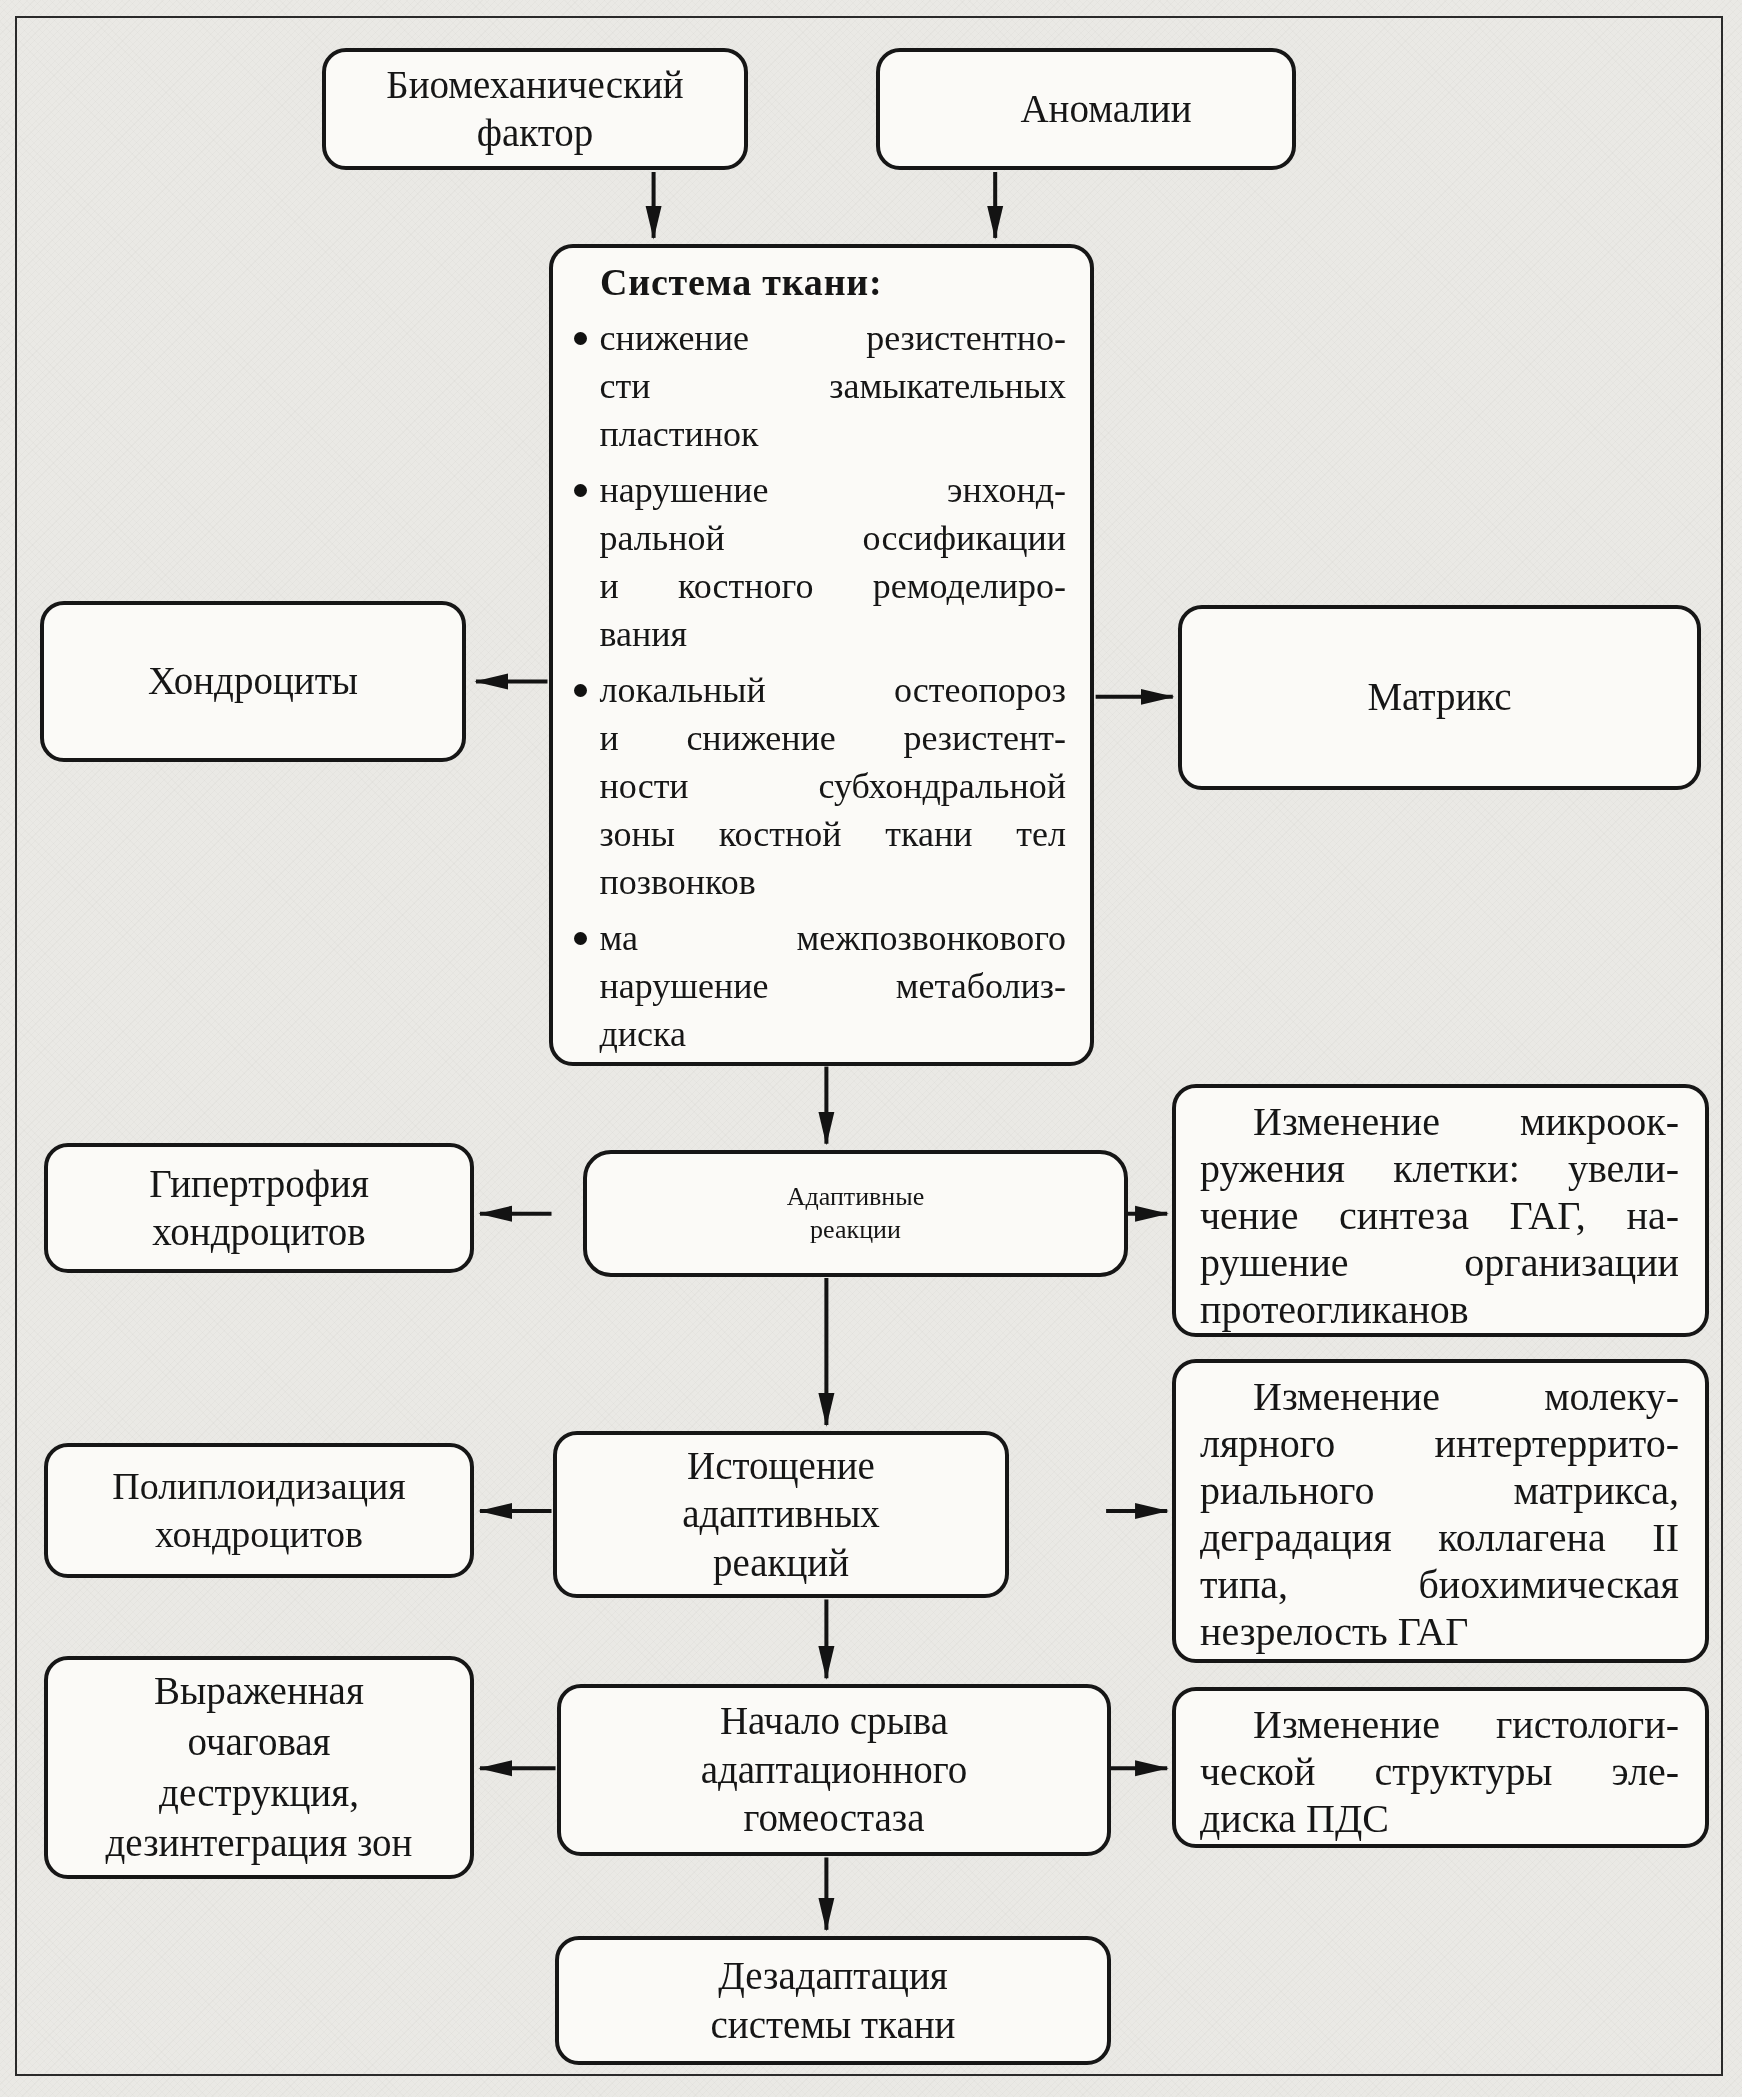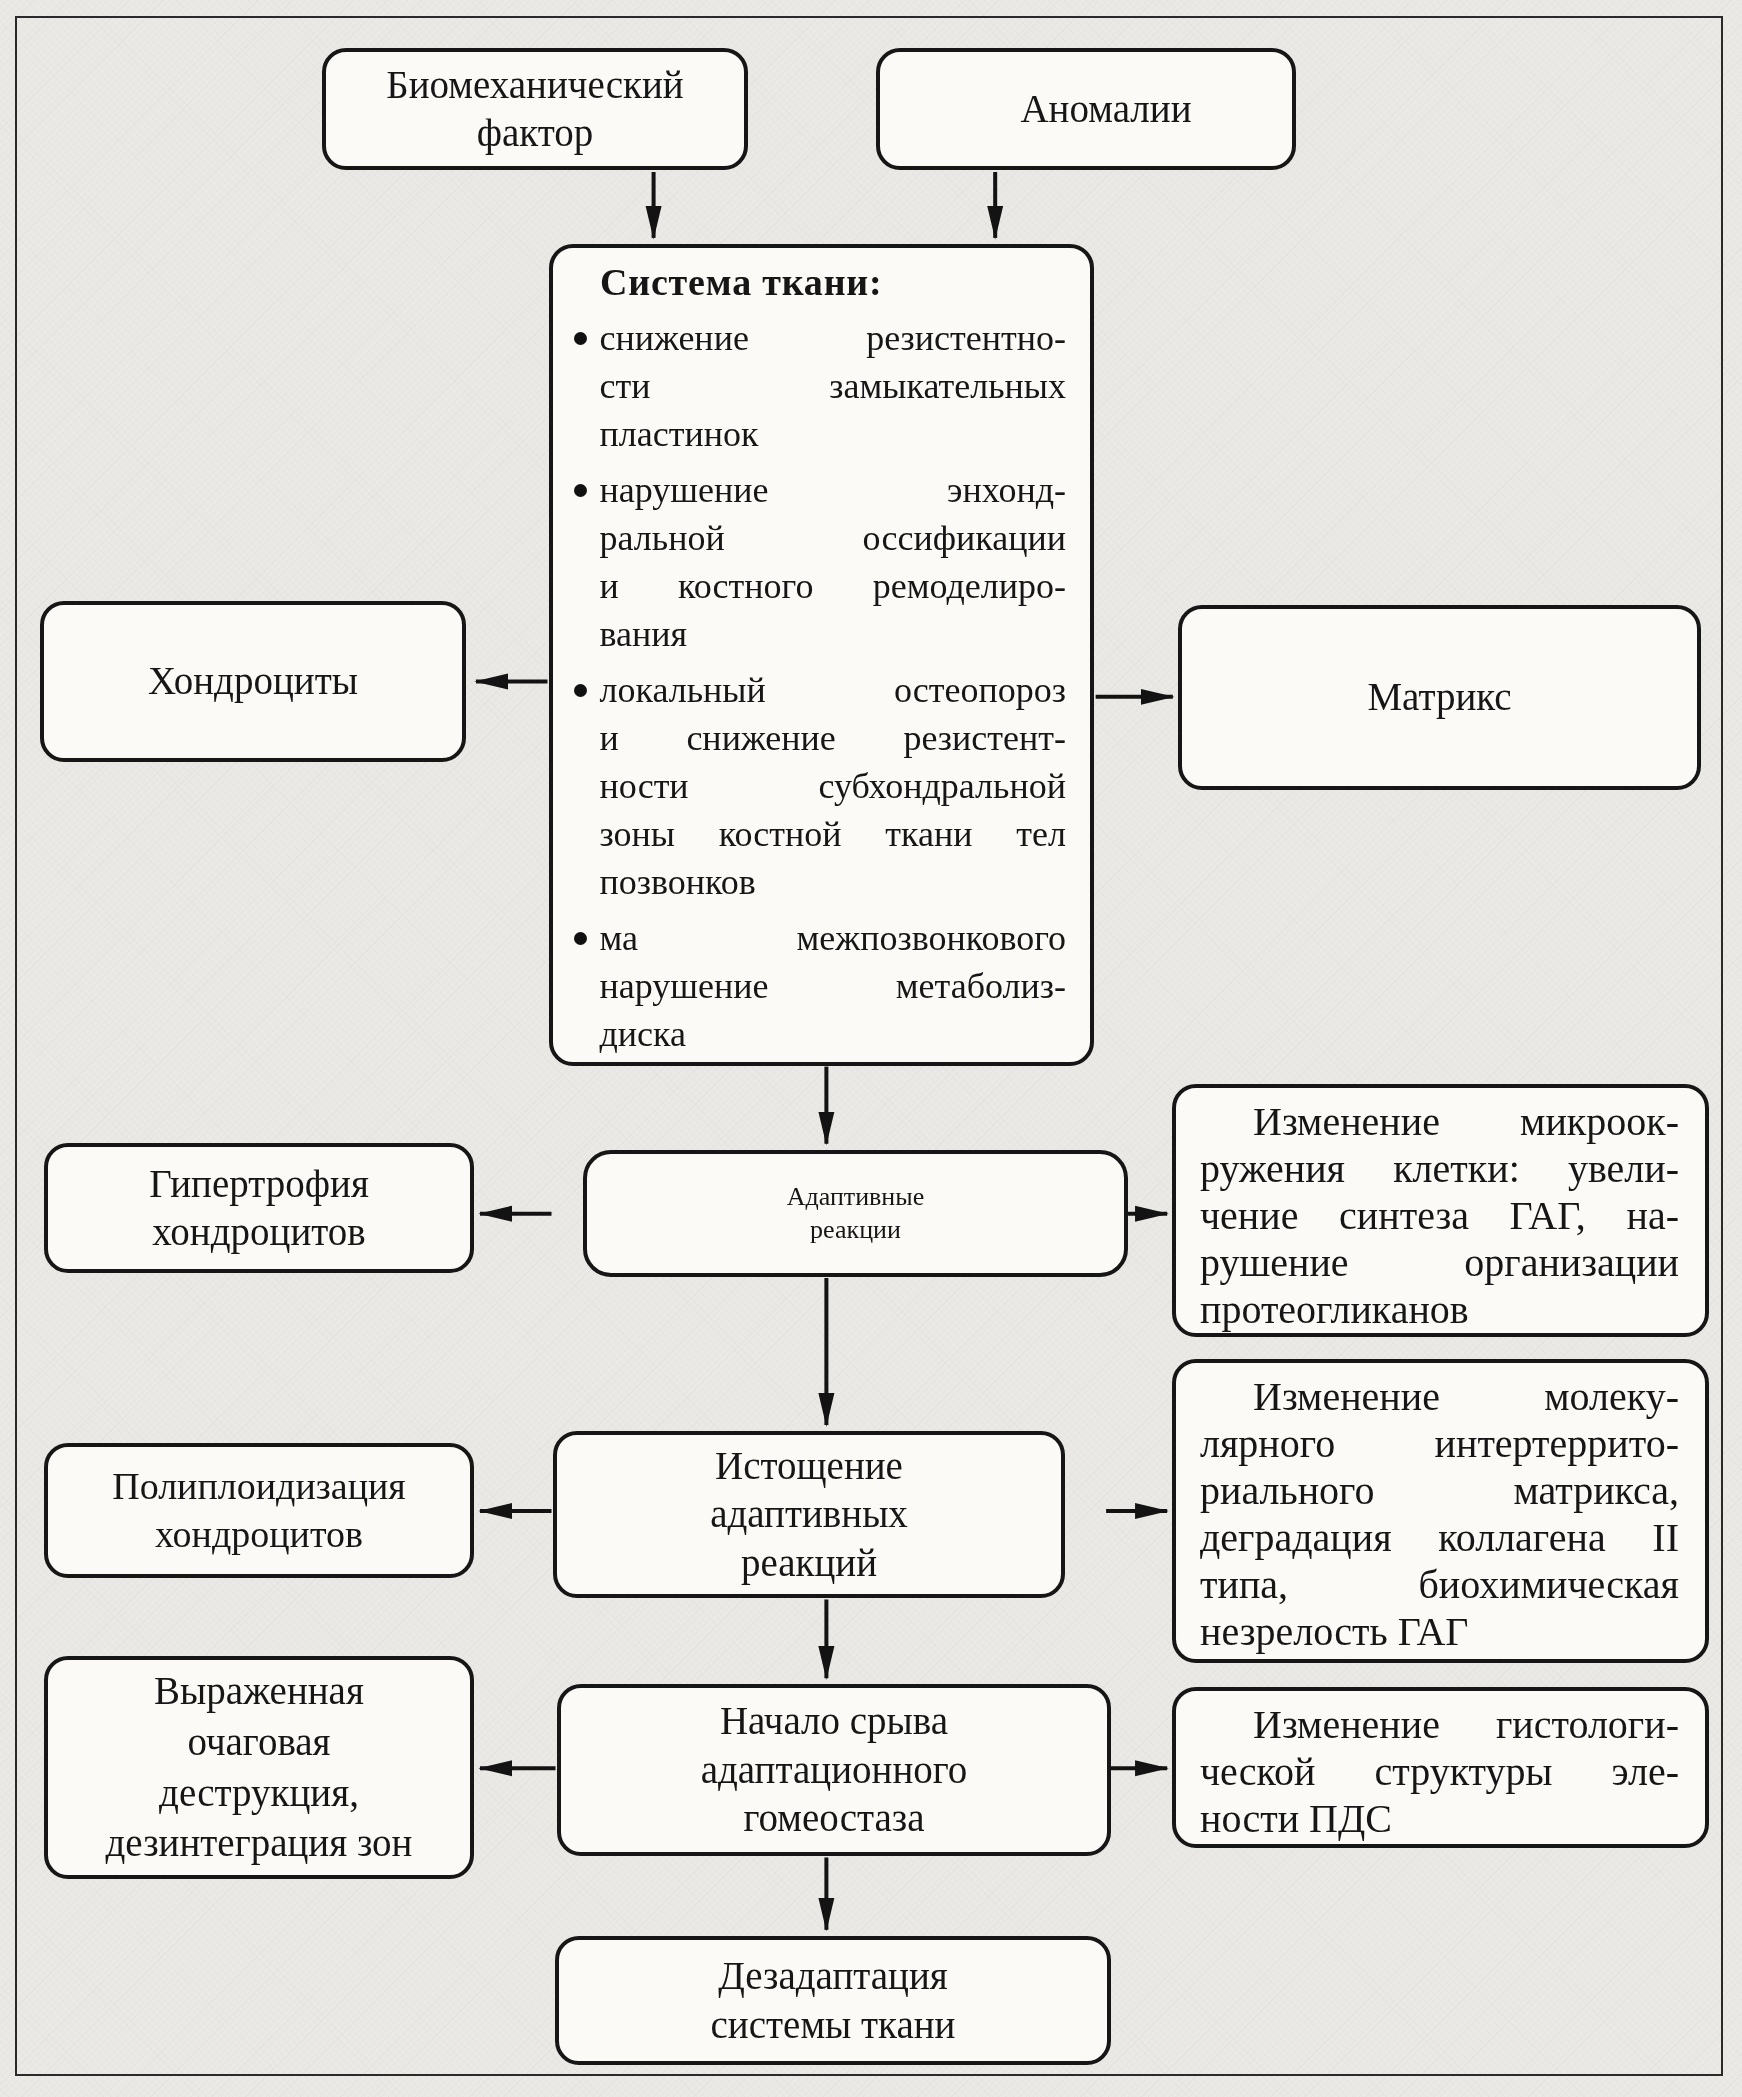--- a/index.html
+++ b/index.html
@@ -146,21 +146,21 @@
 хондроцитов</div>
 
   <div class="bx par indent" style="left:1172px;top:1084px;width:537px;height:253px;">
       <div class="ln">Изменение микроок-</div>
       <div class="ln">ружения клетки: увели-</div>
       <div class="ln">чение синтеза ГАГ, на-</div>
       <div class="ln">рушение организации</div>
       <div class="ln">протеогликанов</div>
     </div>
 
-  <div class="bx lbl" style="left:553px;top:1431px;width:512px;height:167px;font-size:39px;">Истощение
+  <div class="bx lbl" style="left:553px;top:1431px;width:456px;height:167px;font-size:39px;">Истощение
 адаптивных
 реакций</div>
 
   <div class="bx lbl" style="left:44px;top:1443px;width:430px;height:135px;font-size:38px;">Полиплоидизация
 хондроцитов</div>
 
   <div class="bx par indent parK" style="left:1172px;top:1359px;width:537px;height:304px;">
       <div class="ln">Изменение молеку-</div>
       <div class="ln">лярного интертеррито-</div>
       <div class="ln">риального матрикса,</div>
@@ -174,20 +174,20 @@
 гомеостаза</div>
 
   <div class="bx lbl" style="left:44px;top:1656px;width:430px;height:223px;font-size:39px;line-height:1.3;">Выраженная
 очаговая
 деструкция,
 дезинтеграция зон</div>
 
   <div class="bx par indent" style="left:1172px;top:1687px;width:537px;height:161px;">
       <div class="ln">Изменение гистологи-</div>
       <div class="ln">ческой структуры эле-</div>
-      <div class="ln">ности ПДС</div>
+      <div class="ln">диска ПДС</div>
     </div>
 
   <div class="bx lbl" style="left:555px;top:1936px;width:556px;height:129px;font-size:39px;">Дезадаптация
 системы ткани</div>
 
 </div>
 
 
 </body></html>

